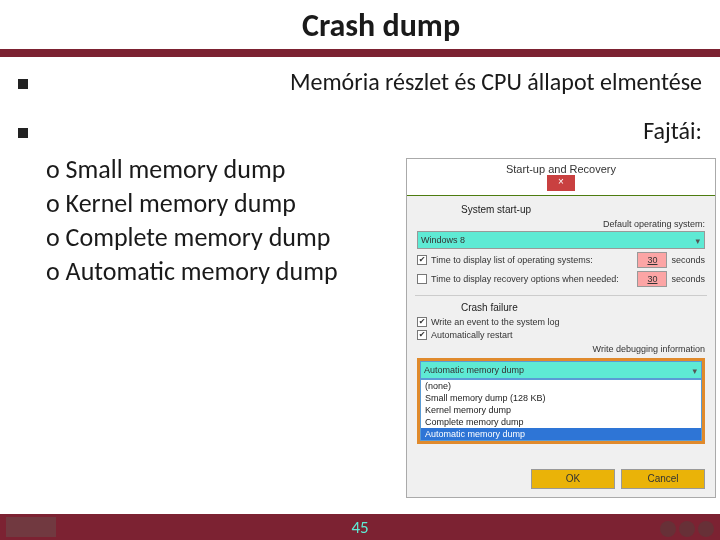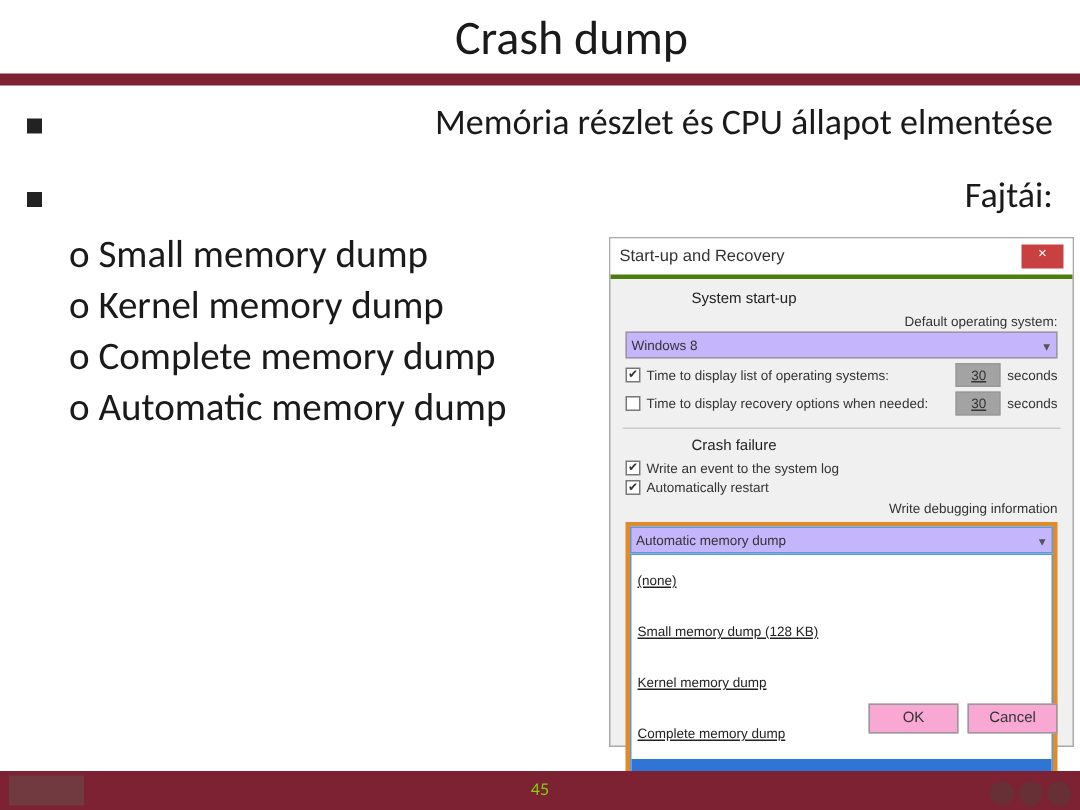--- a/index.html
+++ b/index.html
@@ -9,21 +9,21 @@
     font-family: Calibri, Arial, sans-serif;
     background: #ffffff;
     position: relative;
     overflow: hidden;
   }
   .title {
     text-align: center;
     font-size: 32px;
     color: #1a1a1a;
     padding: 6px 0 4px 0;
-    font-weight: 400;
+    font-weight: 700;
     margin-left: 42px;
   }
   .maroon-bar {
     background: #7c2232;
     height: 8px;
     width: 100%;
   }
   .content {
     padding: 10px 18px 0 18px;
   }
@@ -66,26 +66,27 @@
     width: 310px;
     height: 340px;
     border: 1px solid #aaa;
     background: #f0f0f0;
     font-family: "Segoe UI", Tahoma, sans-serif;
     font-size: 10px;
     color: #333;
   }
   .dlg-title {
     background: #fff;
-    border-bottom: 3px solid #4d7c0f;
+    border-bottom: 1px solid #4d7c0f;
     padding: 4px 6px;
     display: flex;
     justify-content: space-between;
     align-items: center;
     font-size: 11px;
+    flex-direction: column;
   }
   .dlg-close {
     background: #c94040;
     color: #fff;
     width: 28px;
     height: 16px;
     text-align: center;
     line-height: 14px;
     font-size: 10px;
   }
@@ -102,21 +103,21 @@
     font-size: 9px;
     color: #333;
     display: block;
     margin-bottom: 2px;
     text-align: right;
   }
   .dlg-select {
     width: 100%;
     height: 18px;
     border: 1px solid #999;
-    background: #c4b5fd;
+    background: #5eead4;
     font-size: 9px;
     padding: 0 3px;
     line-height: 16px;
     position: relative;
   }
   .dlg-select::after {
     content: "▾";
     position: absolute;
     right: 4px;
     top: 1px;
@@ -137,80 +138,79 @@
     display: inline-flex;
     align-items: center;
     justify-content: center;
     font-size: 8px;
     line-height: 8px;
   }
   .spin {
     width: 30px;
     height: 16px;
     border: 1px solid #999;
-    background: #a3a3a3;
+    background: #fca5a5;
     text-align: center;
     line-height: 14px;
     font-size: 9px;
     text-decoration: underline;
   }
   .divider {
     border-top: 1px solid #ccc;
     margin: 8px -2px 6px -2px;
   }
   .orange-box {
     border: 3px solid #e08a2c;
     margin-top: 4px;
     padding: 0;
   }
   .dropdown-open {
     border: 1px solid #5a9bd5;
     background: #fff;
   }
   .dd-item {
-    padding: 12px 4px;
+    padding: 1px 4px;
     font-size: 9px;
     color: #222;
-    text-decoration: underline;
   }
   .dd-sel {
     background: #2e75d6;
     color: #fff;
   }
   .dlg-buttons {
     position: absolute;
     bottom: 8px;
     right: 10px;
     display: flex;
     gap: 6px;
   }
   .dlg-btn {
-    width: 60px;
+    width: 84px;
     height: 20px;
     border: 1px solid #999;
-    background: #f9a8d4;
+    background: #eab308;
     font-size: 10px;
     text-align: center;
     line-height: 18px;
   }
   
   .footer {
     position: absolute;
     bottom: 0;
     left: 0;
     right: 0;
     height: 26px;
     background: #7c2232;
     display: flex;
     align-items: center;
     justify-content: center;
   }
   .page-num {
-    color: #84cc16;
-    font-size: 12px;
+    color: #5eead4;
+    font-size: 17px;
   }
   .footer-left {
     position: absolute;
     left: 6px;
     bottom: 3px;
     width: 50px;
     height: 20px;
     background: #6a4a4a;
     opacity: 0.6;
   }

